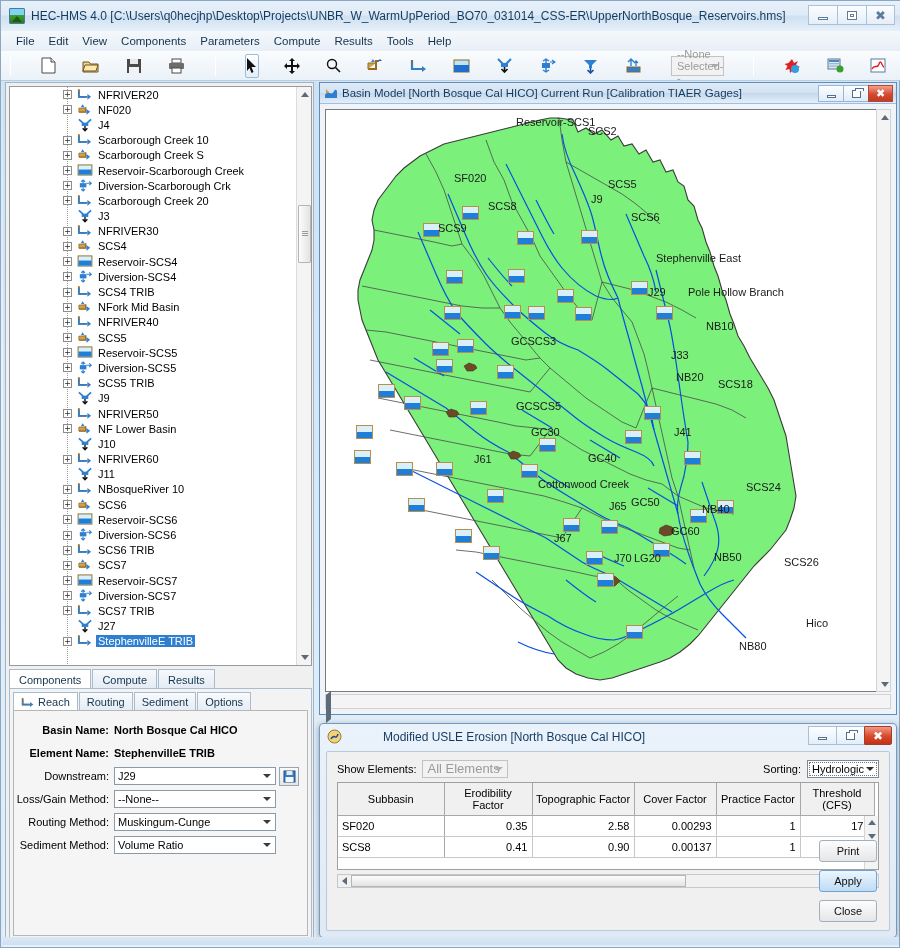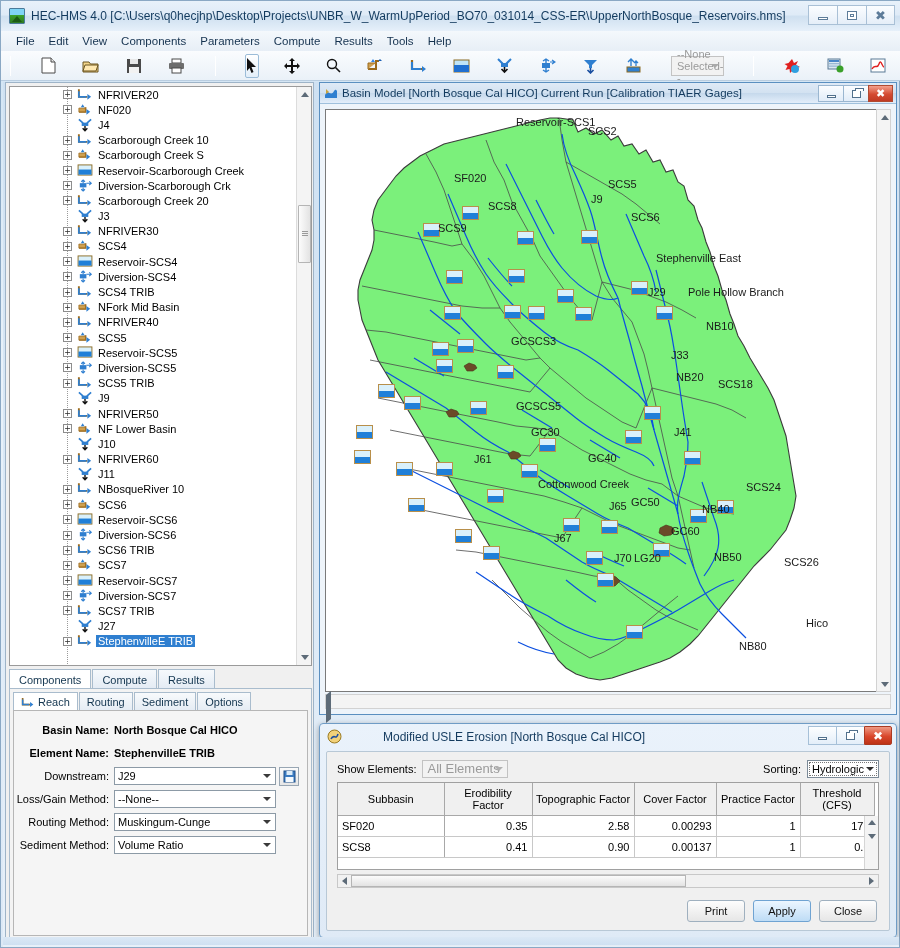--- a/index.html
+++ b/index.html
@@ -290,21 +290,21 @@
     padding: 0 3px;
   }
   table.utbl td {
     border-right: 1px solid #c8c8c8; border-bottom: 1px solid #c8c8c8;
     font-size: 11px; height: 21px; padding: 0 4px; background: #fff;
   }
   table.utbl td.name { text-align: left; border-right: 1px solid #a8a8a8; }
   table.utbl td.num { text-align: right; }
   #utbl-vsb { position: absolute; right: 0; top: 33px; width: 14px; bottom: 0; background:#f4f4f4; border-left:1px solid #d5d5d5;}
   #utbl-hsb { position: absolute; left: 10px; right: 10px; top: 122px; height: 14px; background: #f1f1f1; border: 1px solid #c8c8c8;}
-  #usle-buttons { position: absolute; right: 12px; bottom: 8px; display: flex; gap: 8px; }
+  #usle-buttons { position: absolute; right: 12px; bottom: 8px; display: flex; gap: 8px; flex-direction: column; }
   .ubtn2 {
     width: 58px; height: 22px; font-size: 11px; color: #111;
     border: 1px solid #9fb0bf; border-radius: 3px;
     background: linear-gradient(to bottom, #fdfdfd, #e6e6e6);
     display: flex; align-items: center; justify-content: center;
   }
   .ubtn2.primary {
     border-color: #6fa3d2; background: linear-gradient(to bottom, #ecf6ff, #bedcf5);
   }
 

